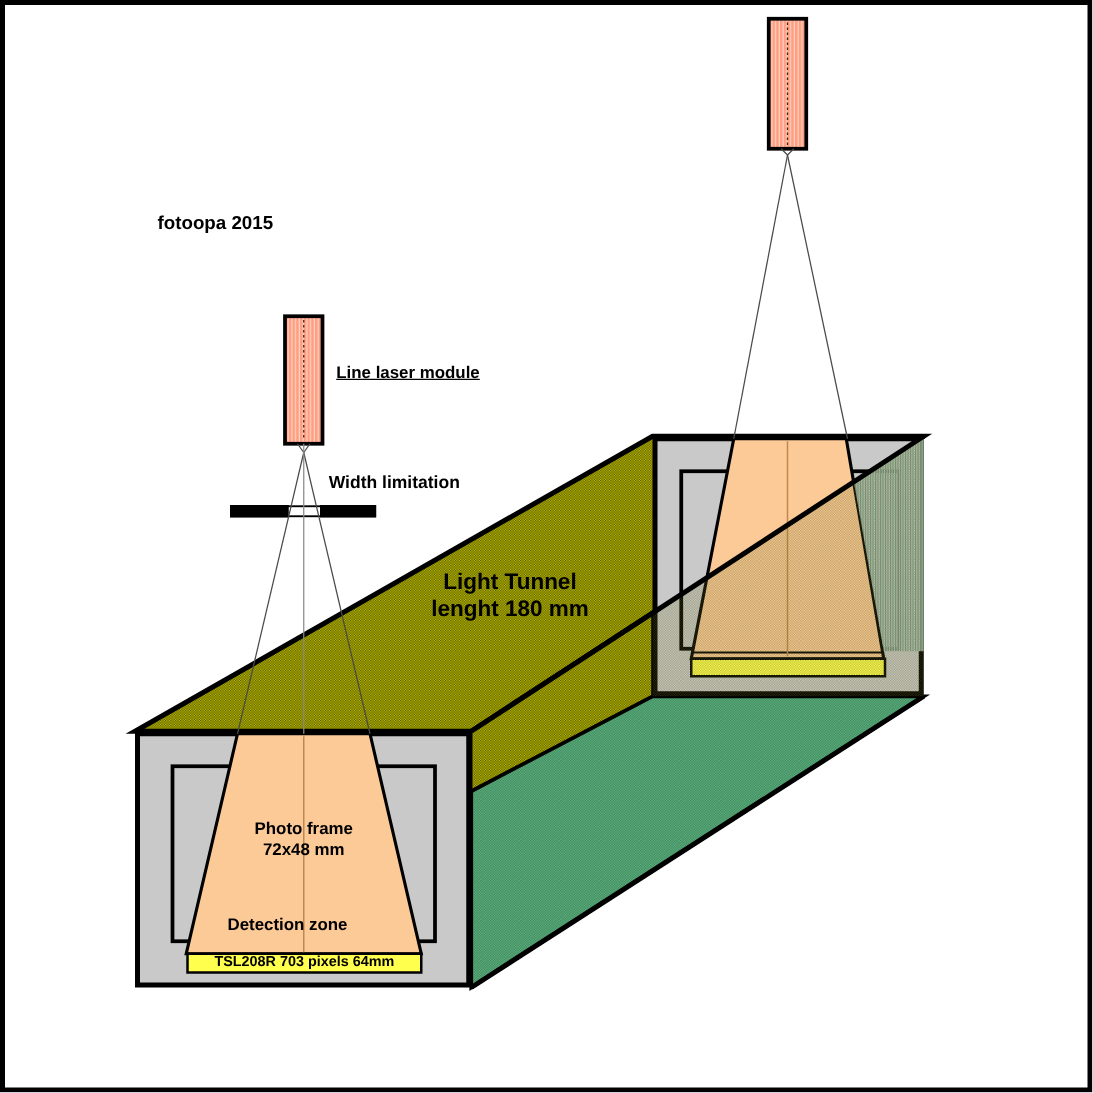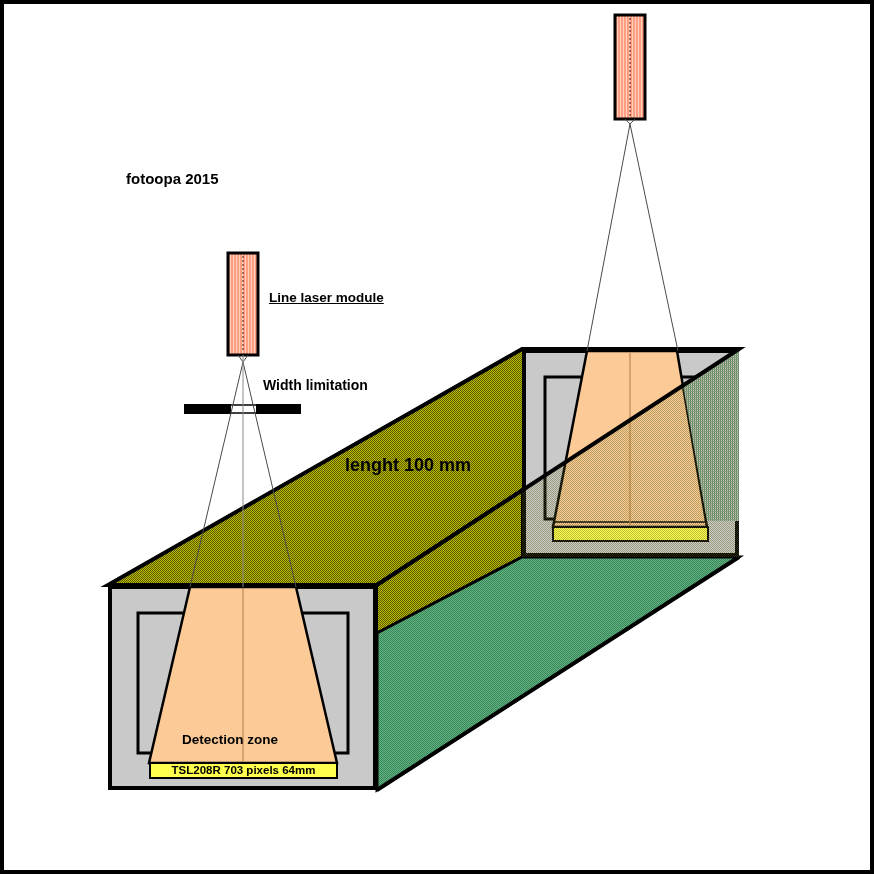--- a/index.html
+++ b/index.html
@@ -115,21 +115,26 @@
     <rect x="2" y="2" width="870" height="870" fill="none" stroke="#000" stroke-width="4"></rect>
   </svg>
 
   <div class="lbl lbl-credit">fotoopa 2015</div>
 
   <div class="lbl lbl-laser">Line laser module</div>
 
   <div class="lbl lbl-width">Width limitation</div>
 
   <div class="lbl lbl-tunnel">
-    <div>lenght 100 mm</div>
+    <div>Light Tunnel</div>
+    <div>lenght 180 mm</div>
   </div>
 
+  <div class="lbl lbl-photo">
+    <div>Photo frame</div>
+    <div>72x48 mm</div>
+  </div>
 
   <div class="lbl lbl-detection">Detection zone</div>
 
   <div class="lbl lbl-sensor">TSL208R 703 pixels 64mm</div>
 
 </div>
 
 </body></html>

